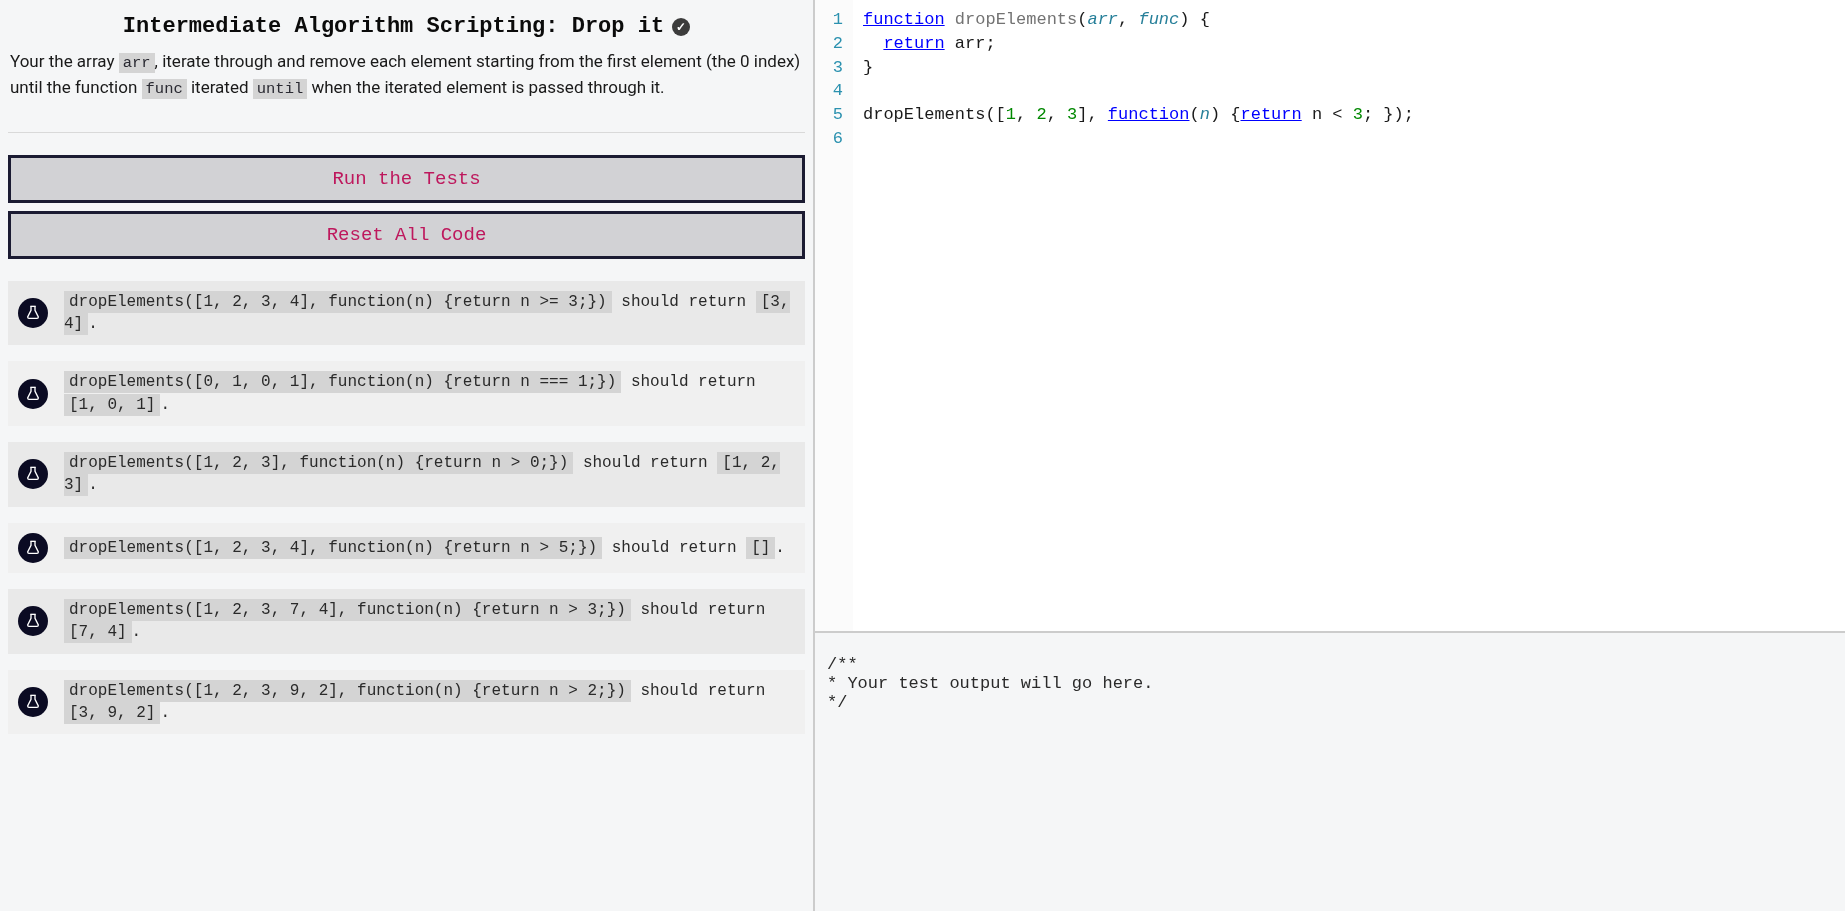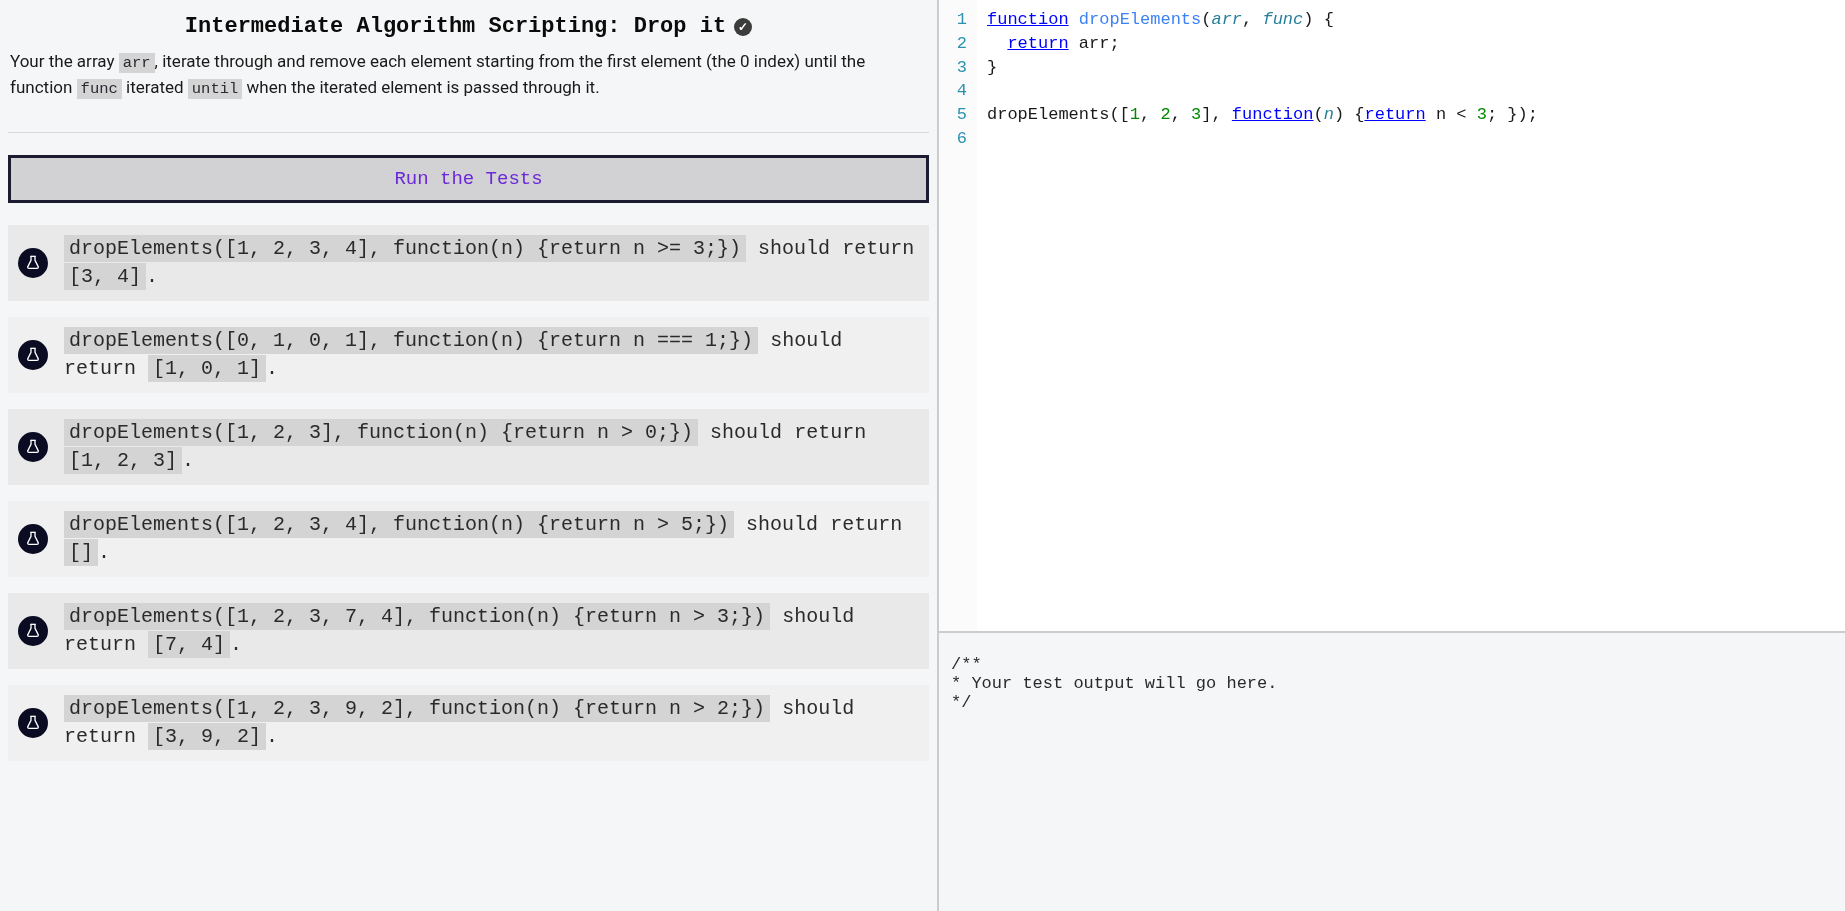--- a/index.html
+++ b/index.html
@@ -5,21 +5,21 @@
     * { box-sizing: border-box; margin: 0; padding: 0; }
     body {
       font-family: -apple-system, BlinkMacSystemFont, "Segoe UI", Roboto, "Helvetica Neue", Arial, sans-serif;
       background: #f5f6f7;
       display: flex;
       height: 911px;
       width: 1845px;
       overflow: hidden;
     }
     .left-panel {
-      width: 939px;
+      width: 815px;
       padding: 0 8px 8px 8px;
       overflow-y: auto;
       border-right: 2px solid #ccc;
     }
     .right-panel {
       flex: 1;
       display: flex;
       flex-direction: column;
       background: #fff;
     }
@@ -40,21 +40,21 @@
       user-select: none;
       font-size: 17px;
       min-width: 38px;
     }
     .code {
       padding: 8px 10px;
       white-space: pre;
       color: #1a1a1a;
     }
     .tok-kw { color: #0000ff; text-decoration: underline; }
-    .tok-fn { color: #3b82f6; }
+    .tok-fn { color: #737373; }
     .tok-param { color: #267f99; font-style: italic; }
     .tok-num { color: #008800; }
     .tok-op { color: #1a1a1a; }
     .console-area {
       border-top: 2px solid #ccc;
       background: #f5f6f7;
       font-family: "SFMono-Regular", Consolas, "Liberation Mono", Menlo, monospace;
       font-size: 17px;
       padding: 22px 12px;
       color: #2a2a2a;
@@ -110,21 +110,21 @@
       margin: 0 0 22px 0;
     }
 
     .action-btn {
       display: block;
       width: 100%;
       background: #d2d2d5;
       border: 3px solid #1b1b32;
       font-family: "SFMono-Regular", Consolas, "Liberation Mono", Menlo, monospace;
       font-size: 19px;
-      color: #6d28d9;
+      color: #be185d;
       text-align: center;
       padding: 10px 0;
       margin-bottom: 8px;
       cursor: pointer;
     }
     .caret-up {
       display: inline-block;
       width: 0; height: 0;
       border-left: 5px solid transparent;
       border-right: 5px solid transparent;
@@ -151,21 +151,21 @@
       min-width: 30px;
       border-radius: 50%;
       background: #0b0b23;
       display: inline-flex;
       align-items: center;
       justify-content: center;
     }
     .flask-icon svg { width: 16px; height: 16px; }
     .test-text {
       font-family: "SFMono-Regular", Consolas, "Liberation Mono", Menlo, monospace;
-      font-size: 20px;
+      font-size: 16px;
       color: #2a2a2a;
       line-height: 1.4;
     }
     .test-text .code-chunk {
       background: #d4d4d4;
       padding: 2px 5px;
     }
   </style>
 </head>
 <body>
@@ -180,20 +180,21 @@
 
   <div class="description">
     <p>
       <span>Your the array </span><span class="inline-code">arr</span><span>, iterate through and remove each element starting from the first element (the 0 index) until the function </span><span class="inline-code">func</span><span> iterated </span><span class="inline-code">until</span><span> when the iterated element is passed through it.</span>
     </p>
   </div>
 
   <hr class="sep">
 
   <button class="action-btn">Run the Tests</button>
+  <button class="action-btn">Reset All Code</button>
 
   <div class="tests">
     <div class="test-row">
       <span class="flask-icon">
         <svg viewBox="0 0 24 24" fill="none" stroke="#fff" stroke-width="2">
             <path d="M9 2v6l-5 10a2 2 0 0 0 2 2h12a2 2 0 0 0 2-2L15 8V2"></path>
             <path d="M8 2h8"></path>
           </svg>
       </span>
       <span class="test-text">

